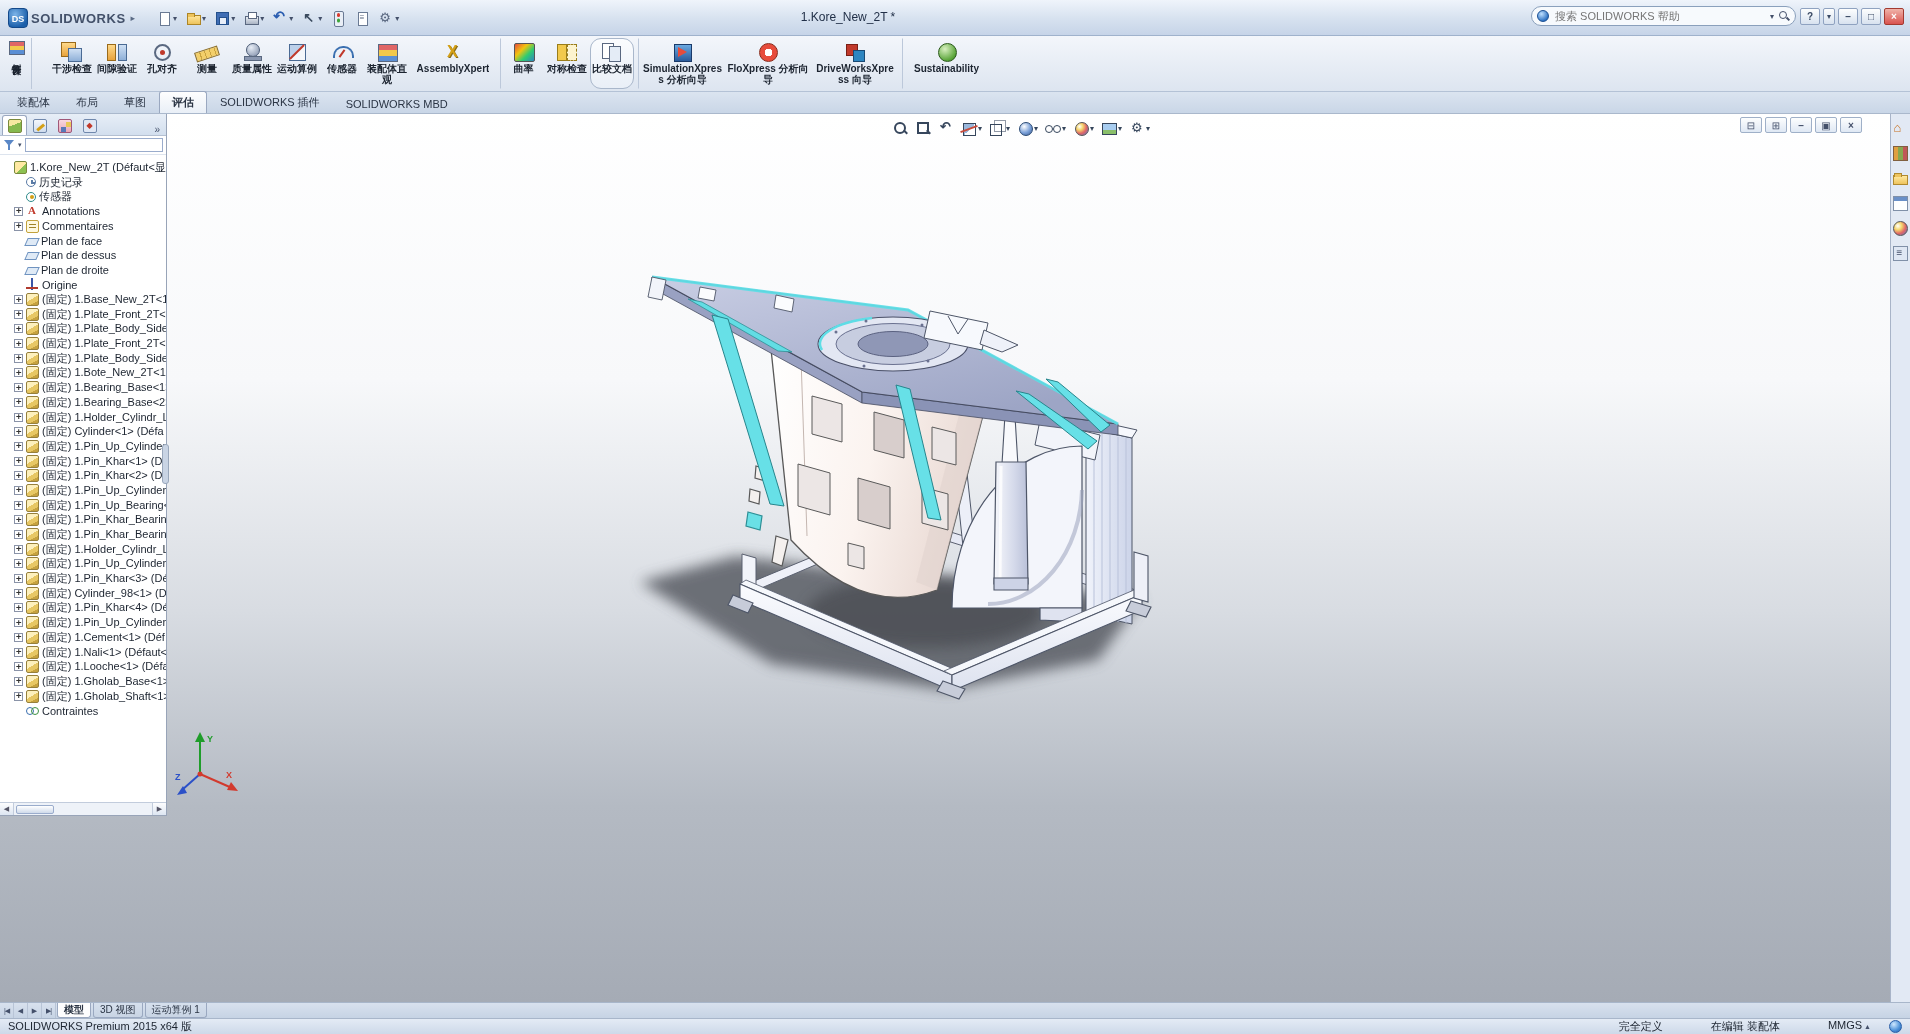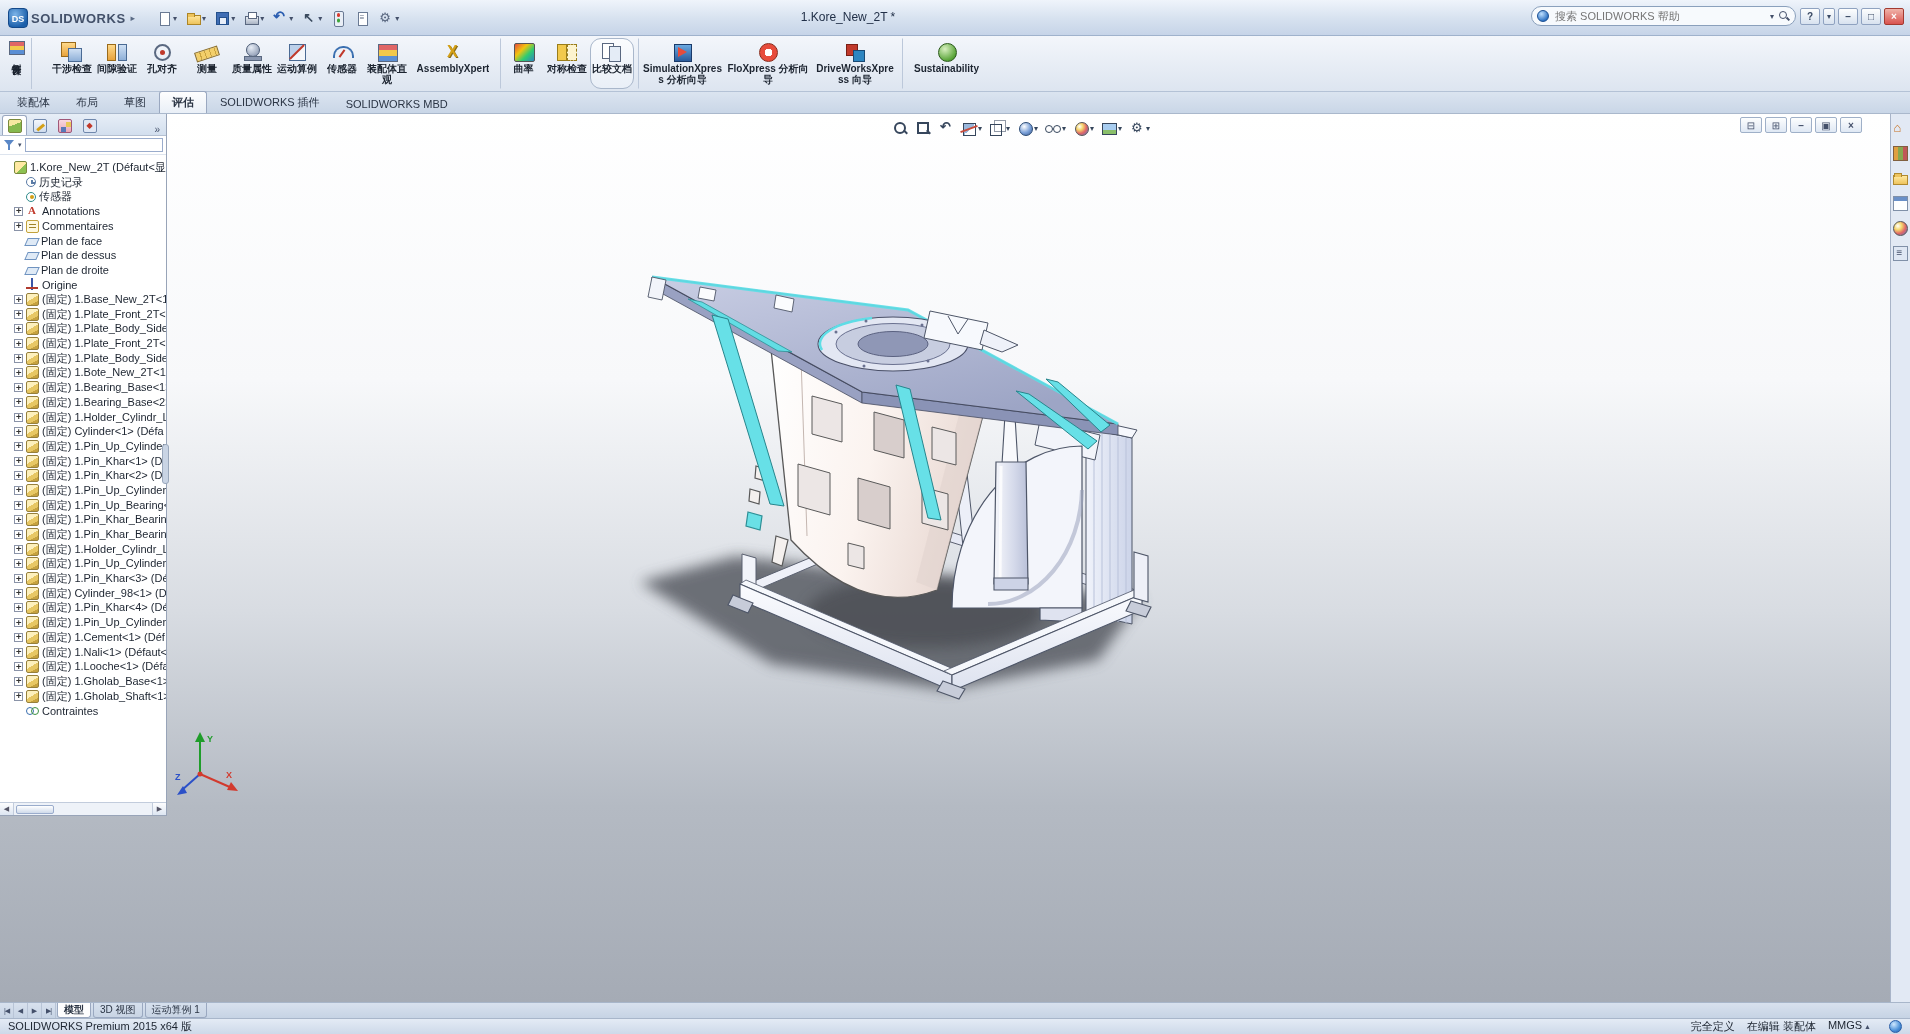--- a/index.html
+++ b/index.html
@@ -229,21 +229,21 @@
   .bnav[data-icon="first"]::before{content:"|◀";letter-spacing:-1px;}
   .bnav[data-icon="previous"]::before{content:"◀";}
   .bnav[data-icon="next"]::before{content:"▶";}
   .bnav[data-icon="last"]::before{content:"▶|";letter-spacing:-1px;}
   .btab{padding:1px 6px;display:flex;align-items:center;border:1px solid #9aa8c0;border-top:none;margin:0 1px;
     border-radius:0 0 3px 3px;background:linear-gradient(#d6e0ed,#c8d4e4);color:#2a3444;}
   .btab[data-active="1"]{background:#fdfdfe;font-weight:bold;}
   .statusbar{position:absolute;left:0;top:1018px;width:100%;height:16px;display:flex;align-items:center;
     background:linear-gradient(#e4ebf5,#cdd9e9);border-top:1px solid #a8b6ca;font-size:11px;color:#1c2430;padding:0 8px;}
   .status-spacer{flex:1;}
-  .status-item{margin-left:12px;white-space:nowrap;}
+  .status-item{margin-left:48px;white-space:nowrap;}
   .status-item[data-dd="1"]::after{content:" ▲";font-size:7px;color:#44506a;}
   .status-globe{width:13px;height:13px;border-radius:50%;margin-left:18px;flex:none;border:1px solid #2a5fa8;
     background:radial-gradient(circle at 35% 30%,#cfe8ff,#4a90d8 60%,#2a5fa8);}
 </style>
 </head>
 <body>
 
 <div id="window" data-interactable="false">
 
   <div class="titlebar" data-interactable="false">

